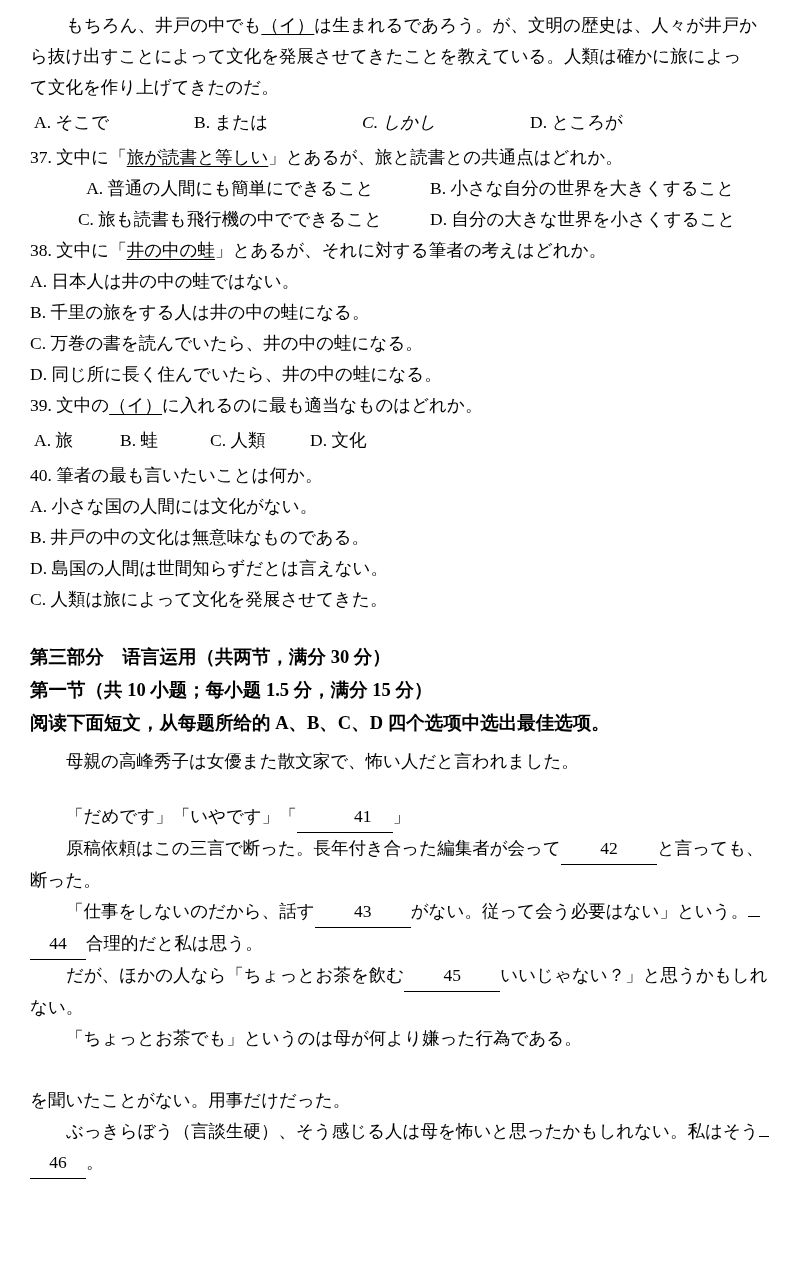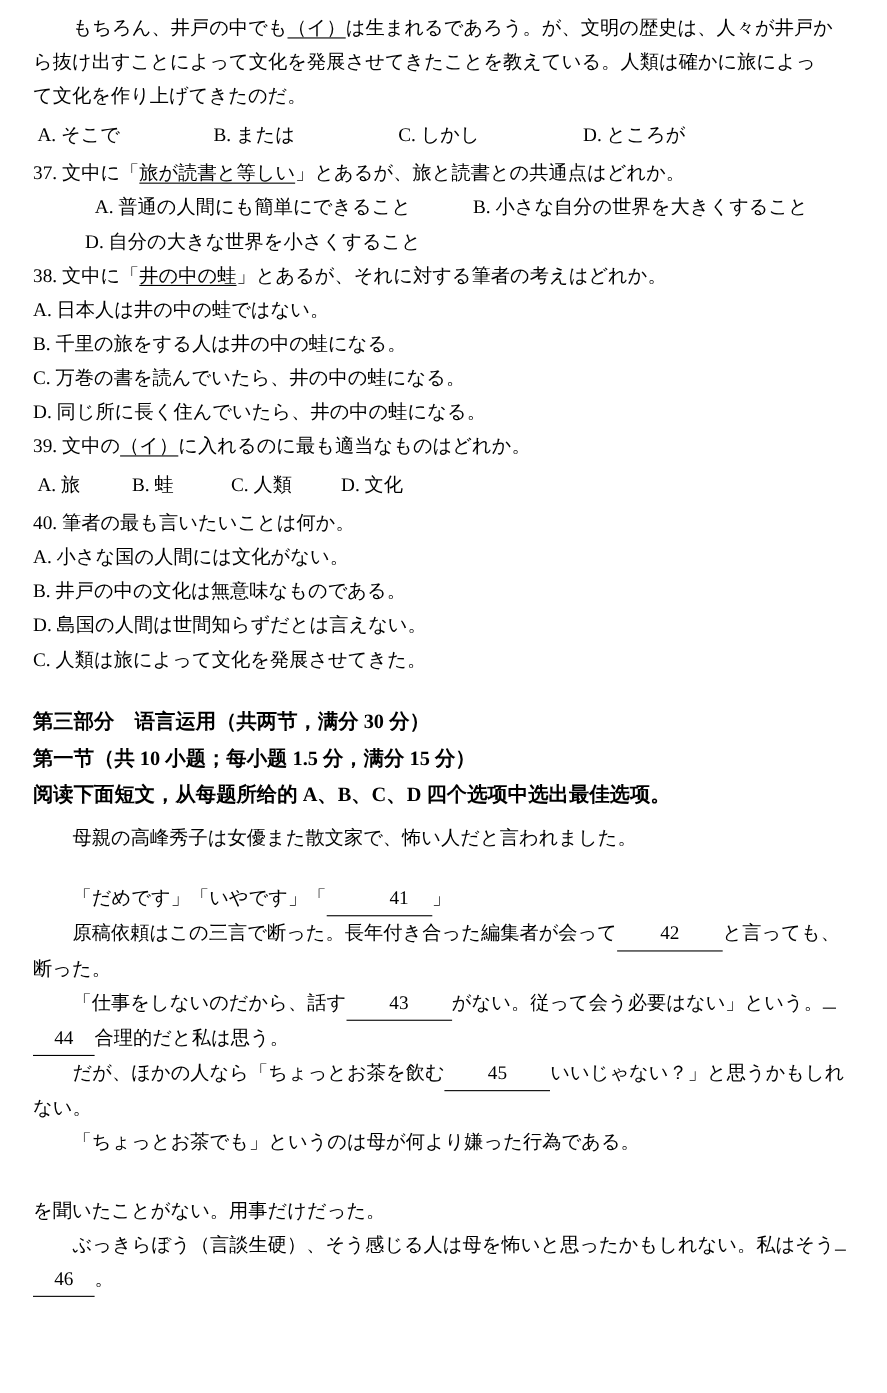--- a/index.html
+++ b/index.html
@@ -41,21 +41,21 @@
     font-size: 17.5px;
     line-height: 31px;
     margin: 4px;
     display: flex;
   }
   .opts-row.four > span {
     display: inline-block;
   }
   .opt-a { width: 160px; }
   .opt-b { width: 168px; }
-  .opt-c { width: 168px; }
+  .opt-c { width: 168px; font-style: italic; }
   .opt-d { width: auto; }
   .opts-two {
     font-size: 17.5px;
     line-height: 31px;
     margin: 0;
     display: flex;
     text-align: center;
   }
   .opts-two > span:first-child { width: 400px; display:inline-block; }
   .u {
@@ -108,20 +108,21 @@
 
   <div class="q">
     <span>37.</span>
     <span>文中に「</span><span class="u">旅が読書と等しい</span><span>」とあるが、旅と読書との共通点はどれか。</span>
   </div>
   <div class="opts-two">
     <span>A. 普通の人間にも簡単にできること</span>
     <span>B. 小さな自分の世界を大きくすること</span>
   </div>
   <div class="opts-two">
+    <span>C. 旅も読書も飛行機の中でできること</span>
     <span>D. 自分の大きな世界を小さくすること</span>
   </div>
 
   <div class="q">
     <span>38.</span>
     <span>文中に「</span><span class="u">井の中の蛙</span><span>」とあるが、それに対する筆者の考えはどれか。</span>
   </div>
   <div class="q">A. 日本人は井の中の蛙ではない。</div>
   <div class="q">B. 千里の旅をする人は井の中の蛙になる。</div>
   <div class="q">C. 万巻の書を読んでいたら、井の中の蛙になる。</div>

